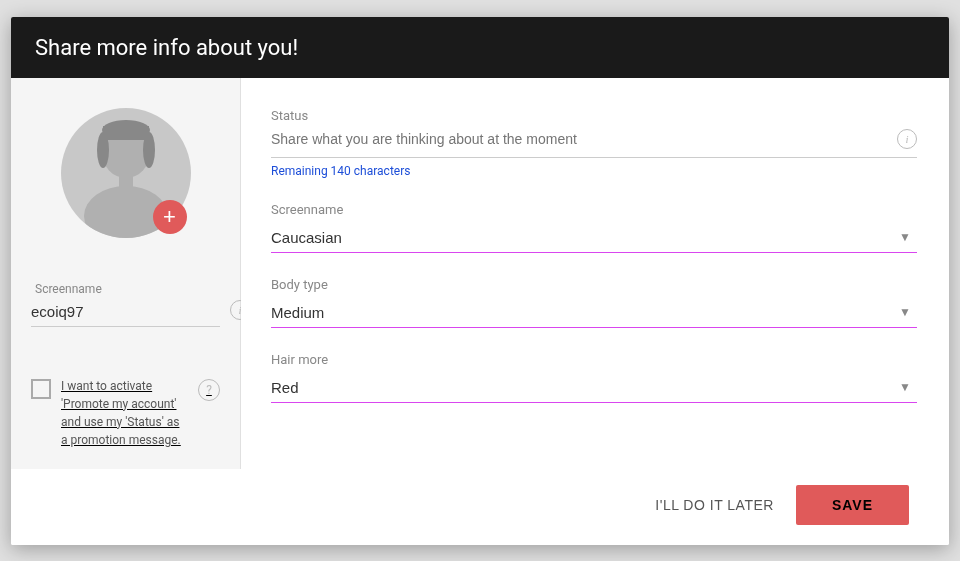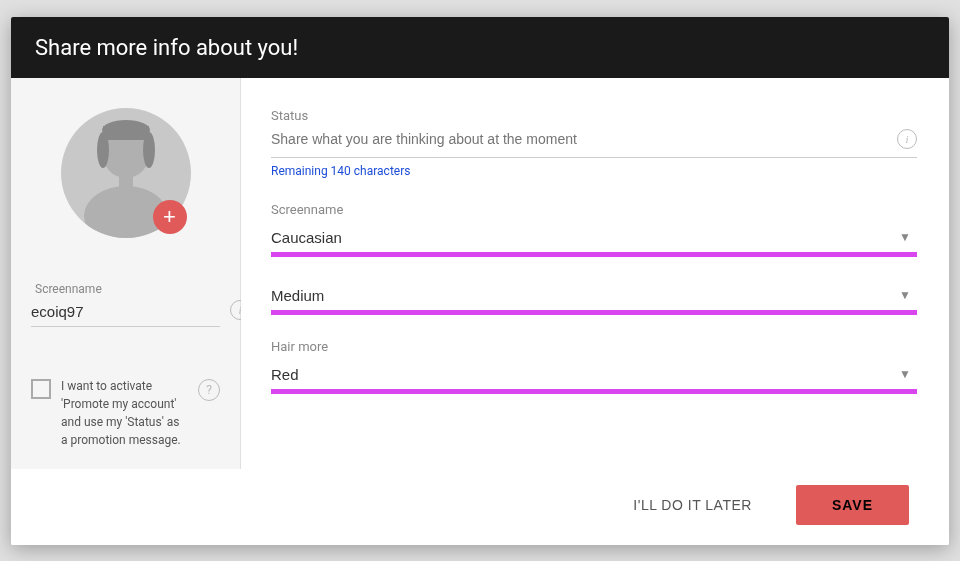--- a/index.html
+++ b/index.html
@@ -109,20 +109,21 @@
       font-family: serif;
       flex-shrink: 0;
       cursor: pointer;
     }
     .promote-row {
       display: flex;
       align-items: flex-start;
       gap: 10px;
       margin-top: auto;
       padding-top: 20px;
+      text-decoration: underline;
     }
     .checkbox-wrap {
       width: 20px;
       height: 20px;
       border: 2px solid #aaa;
       flex-shrink: 0;
       margin-top: 2px;
       cursor: pointer;
       background: transparent;
     }
@@ -175,21 +176,21 @@
       color: #15803d;
       outline: none;
     }
     .remaining-text {
       font-size: 12px;
       color: #1d4ed8;
       margin-top: 6px;
     }
     .select-wrap {
       position: relative;
-      border-bottom: 5px solid #d946ef;
+      border-bottom: 1px solid #d946ef;
     }
     .select-field {
       width: 100%;
       border: none;
       background: transparent;
       font-size: 15px;
       color: #333;
       padding: 6px 0;
       appearance: none;
       -webkit-appearance: none;
@@ -205,21 +206,21 @@
       color: #888;
       font-size: 12px;
     }
     
     .modal-footer {
       display: flex;
       justify-content: flex-end;
       align-items: center;
       padding: 16px 40px 20px;
       background: #fff;
-      gap: 28px;
+      gap: 6px;
     }
     .later-btn {
       background: none;
       border: none;
       font-size: 14px;
       color: #555;
       cursor: pointer;
       font-weight: 500;
       letter-spacing: 0.5px;
       padding: 10px 16px;
@@ -300,20 +301,21 @@
             <option>Asian</option>
             <option>Hispanic</option>
             <option>Middle Eastern</option>
             <option>Other</option>
           </select>
           <span class="select-arrow">▼</span>
         </div>
       </div>
 
       <div class="field-group">
+        <div class="field-label">Body type</div>
         <div class="select-wrap">
           <select class="select-field">
             <option>Slim</option>
             <option selected="">Medium</option>
             <option>Athletic</option>
             <option>Large</option>
           </select>
           <span class="select-arrow">▼</span>
         </div>
       </div>

